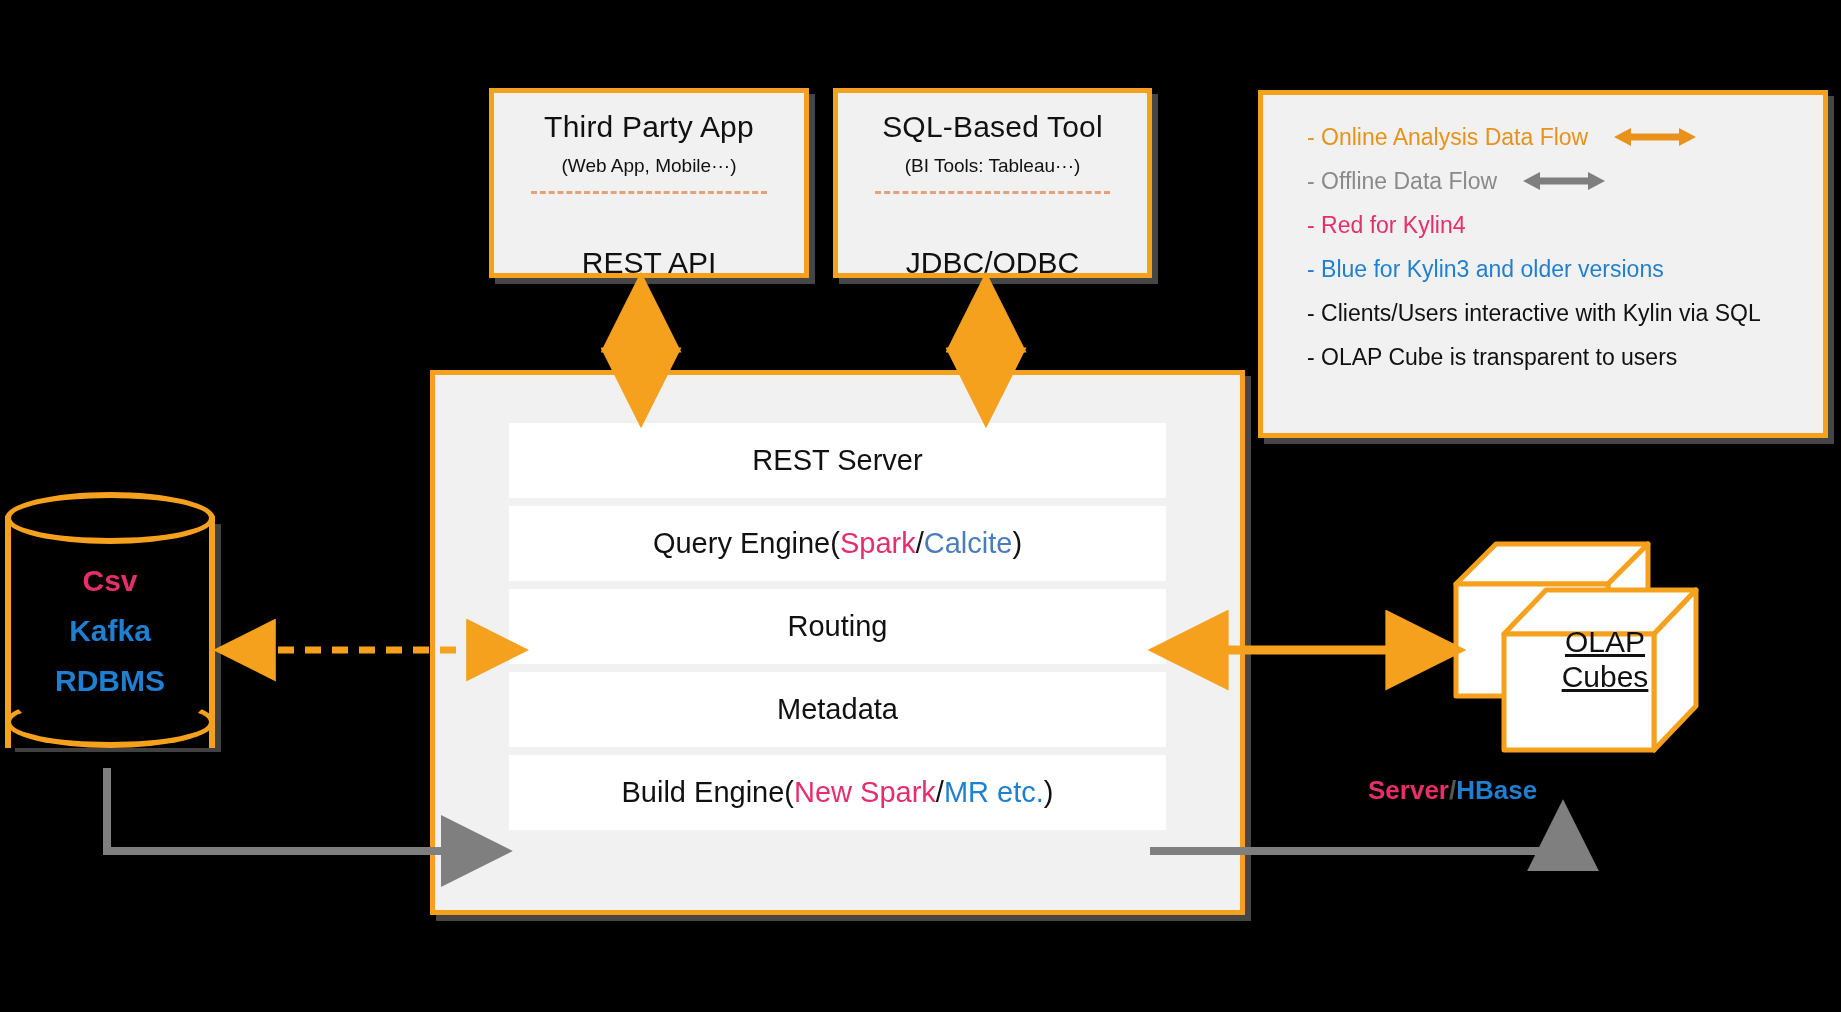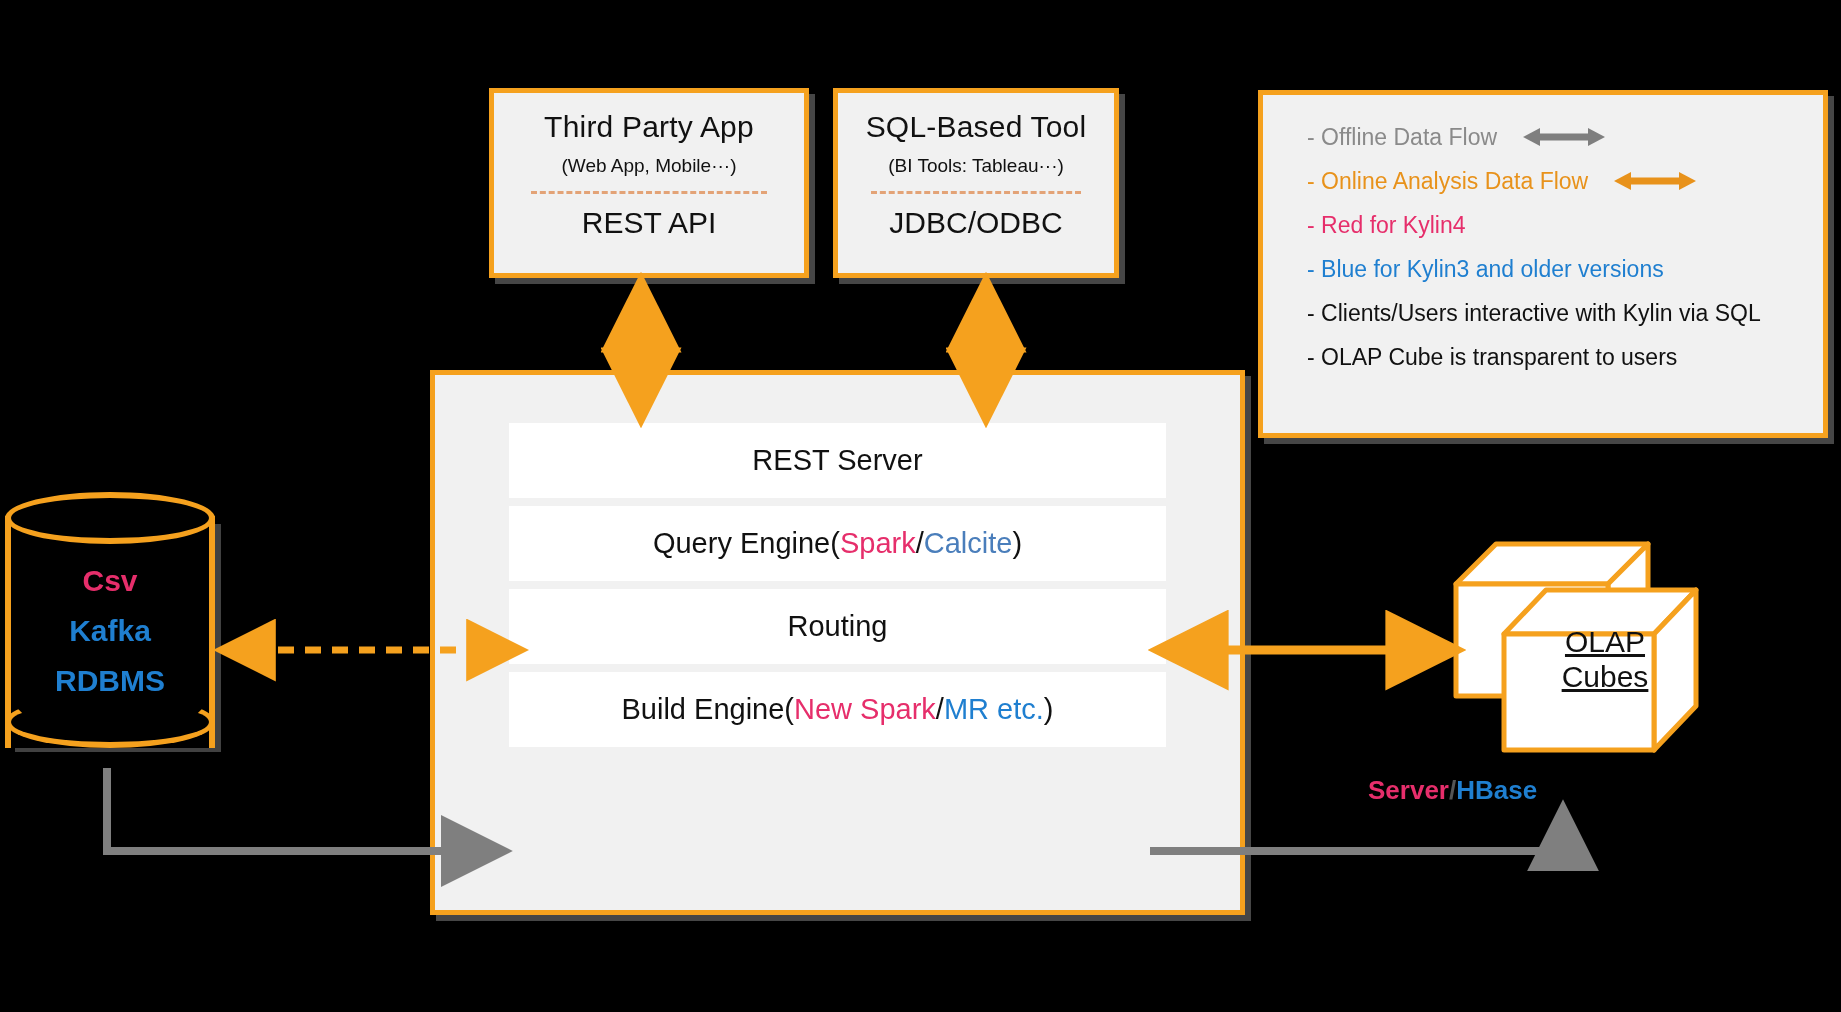--- a/index.html
+++ b/index.html
@@ -14,32 +14,32 @@
   .panel{
     position:absolute;
     background:#f1f1f1;
     border:5px solid #F5A11E;
     box-sizing:border-box;
     box-shadow:6px 6px 0 rgba(128,128,128,.55);
   }
 
   
   #third-party-app{left:489px;top:88px;width:320px;height:190px;}
-  #sql-based-tool{left:833px;top:88px;width:286px;height:190px;}
+  #sql-based-tool{left:833px;top:88px;width:319px;height:190px;}
   .client-inner{
     position:absolute;inset:0;
     display:flex;flex-direction:column;align-items:center;justify-content:flex-start;
     padding-top:18px;box-sizing:border-box;
   }
   .client-title{font-size:30px;line-height:1.05;letter-spacing:.2px;color:#111;}
   .client-sub{font-size:19px;margin-top:12px;color:#111;}
   .client-sep{
     width:76%;height:0;border-top:3px dashed #E3A377;margin:14px 0 12px 0;
   }
-  .client-proto{font-size:30px;color:#111;}
+  .client-proto{font-size:30px;color:#111;margin-top:40px;}
 
   
   #legend{left:1258px;top:90px;width:570px;height:348px;}
   .legend-list{
     position:absolute;left:44px;top:20px;right:16px;
     display:flex;flex-direction:column;
   }
   .legend-row{
     height:44px;display:flex;align-items:center;font-size:23px;white-space:nowrap;
   }
@@ -130,41 +130,41 @@
     <div class="client-inner">
       <div class="client-title">SQL-Based Tool</div>
       <div class="client-sub">(BI Tools: Tableau···)</div>
       <div class="client-sep"></div>
       <div class="client-proto">JDBC/ODBC</div>
     </div>
   </div>
 
   <div class="panel" id="legend">
     <div class="legend-list" id="legend-list">
+        <div class="legend-row">
+          <span class="lg-orange">- Online Analysis Data Flow</span>
+          <span class="legend-arrow">
+            <svg width="82" height="22" viewBox="0 0 82 22">
+              <line x1="14" y1="11" x2="68" y2="11" stroke="#E8921B" stroke-width="7"></line>
+              <path d="M0,11 L17,2 L17,20 z" fill="#E8921B"></path>
+              <path d="M82,11 L65,2 L65,20 z" fill="#E8921B"></path>
+            </svg>
+          </span>
+        </div>
         <div class="legend-row">
           <span class="lg-gray">- Offline Data Flow</span>
           <span class="legend-arrow">
             <svg width="82" height="22" viewBox="0 0 82 22">
               <line x1="14" y1="11" x2="68" y2="11" stroke="#7F7F7F" stroke-width="7"></line>
               <path d="M0,11 L17,2 L17,20 z" fill="#7F7F7F"></path>
               <path d="M82,11 L65,2 L65,20 z" fill="#7F7F7F"></path>
             </svg>
           </span>
         </div>
         <div class="legend-row">
-          <span class="lg-orange">- Online Analysis Data Flow</span>
-          <span class="legend-arrow">
-            <svg width="82" height="22" viewBox="0 0 82 22">
-              <line x1="14" y1="11" x2="68" y2="11" stroke="#E8921B" stroke-width="7"></line>
-              <path d="M0,11 L17,2 L17,20 z" fill="#E8921B"></path>
-              <path d="M82,11 L65,2 L65,20 z" fill="#E8921B"></path>
-            </svg>
-          </span>
-        </div>
-        <div class="legend-row">
           <span class="lg-red">- Red for Kylin4</span>
         </div>
         <div class="legend-row">
           <span class="lg-blue">- Blue for Kylin3 and older versions</span>
         </div>
         <div class="legend-row">
           <span class="lg-black">- Clients/Users interactive with Kylin via SQL</span>
         </div>
         <div class="legend-row">
           <span class="lg-black">- OLAP Cube is transparent to users</span>
@@ -179,20 +179,23 @@
         </div>
         <div class="layer">
           <span>Query Engine(</span>
           <span class="red">Spark</span>
           <span>/</span>
           <span class="blue-c">Calcite</span>
           <span>)</span>
         </div>
         <div class="layer">
           <span>Routing</span>
+        </div>
+        <div class="layer">
+          <span>Metadata</span>
         </div>
         <div class="layer">
           <span>Build Engine(</span>
           <span class="red">New Spark</span>
           <span>/</span>
           <span class="blue-mr">MR etc.</span>
           <span>)</span>
         </div>
       </div>
   </div>

